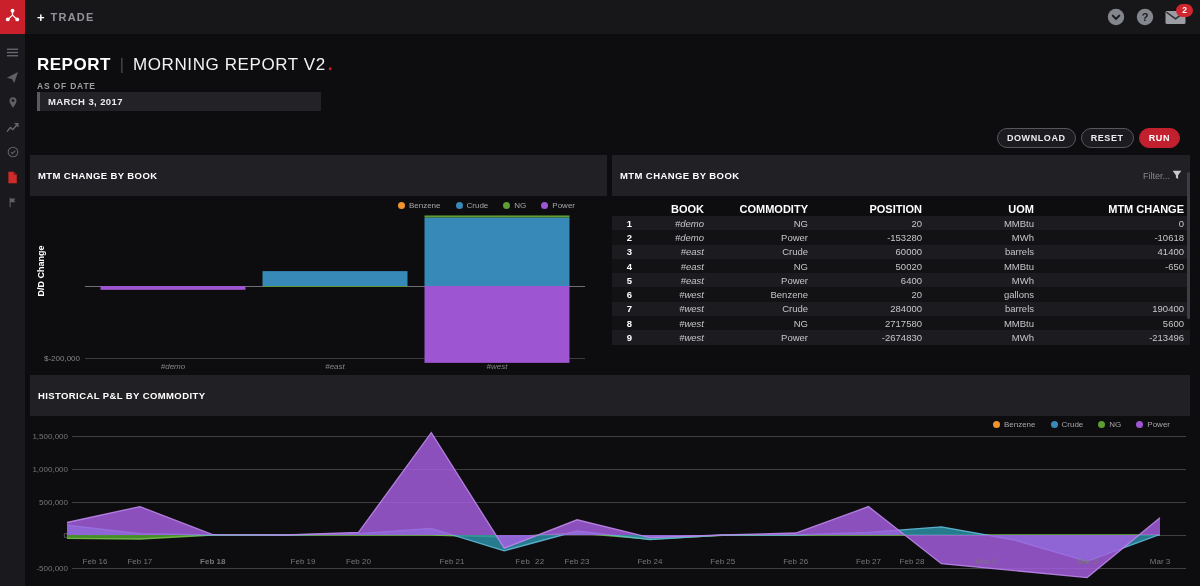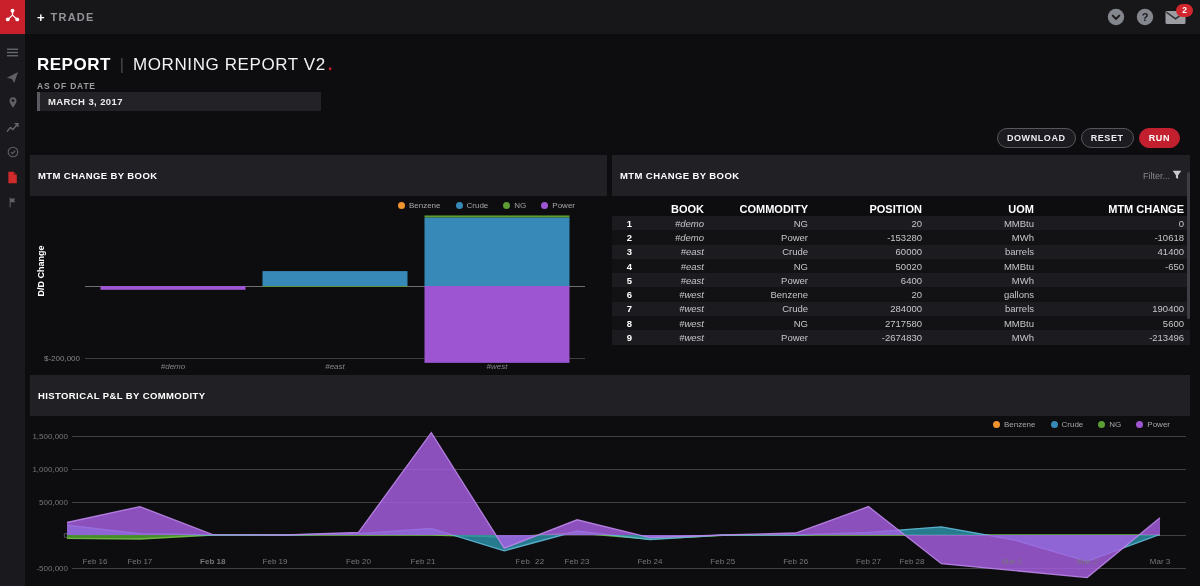--- a/index.html
+++ b/index.html
@@ -348,29 +348,29 @@
         <polyline points="37.0,108.3 109.9,109.0 182.7,105.0 255.6,105.0 328.5,105.0 401.3,105.0 474.2,107.0 547.1,103.0 619.9,109.0 692.8,105.3 765.7,105.0 838.5,105.0 911.4,105.0 984.3,105.0 1057.1,105.0 1130.0,105.0" fill="none" stroke="#74C24A" stroke-width="1.3" stroke-opacity="0.9"></polyline>
         <polygon points="37.0,95.1 109.9,103.7 182.7,105.0 255.6,105.0 328.5,103.7 401.3,98.4 474.2,120.8 547.1,101.0 619.9,109.6 692.8,105.0 765.7,105.0 838.5,102.4 911.4,96.8 984.3,110.0 1057.1,131.4 1130.0,104.3 1130.0,105 37,105" fill="#2C8FA6" fill-opacity="0.85"></polygon>
         <polyline points="37.0,95.1 109.9,103.7 182.7,105.0 255.6,105.0 328.5,103.7 401.3,98.4 474.2,120.8 547.1,101.0 619.9,109.6 692.8,105.0 765.7,105.0 838.5,102.4 911.4,96.8 984.3,110.0 1057.1,131.4 1130.0,104.3" fill="none" stroke="#5FB9D6" stroke-width="1.3" stroke-opacity="0.9"></polyline>
         <polygon points="37.0,92.5 109.9,76.6 182.7,104.7 255.6,105.0 328.5,102.4 401.3,2.7 474.2,118.2 547.1,89.8 619.9,107.6 692.8,105.0 765.7,103.0 838.5,76.6 911.4,133.7 984.3,140.6 1057.1,147.6 1130.0,87.8 1130.0,105 37,105" fill="#A75FE3" fill-opacity="0.82"></polygon>
         <polyline points="37.0,92.5 109.9,76.6 182.7,104.7 255.6,105.0 328.5,102.4 401.3,2.7 474.2,118.2 547.1,89.8 619.9,107.6 692.8,105.0 765.7,103.0 838.5,76.6 911.4,133.7 984.3,140.6 1057.1,147.6 1130.0,87.8" fill="none" stroke="#BC86EA" stroke-width="1.3" stroke-opacity="0.9"></polyline>
       </svg>
     <div class="xlabels" id="area-xlabels">
         <span class="xlabel" style="left: 37px; margin-left: 28px;">Feb 16</span>
         <span class="xlabel" style="left: 109.867px;">Feb 17</span>
         <span class="xlabel" style="left: 182.733px; font-weight: bold;">Feb 18</span>
-        <span class="xlabel" style="left: 245px;">Feb 19</span>
+        <span class="xlabel" style="left: 273px;">Feb 19</span>
         <span class="xlabel" style="left: 328.467px;">Feb 20</span>
-        <span class="xlabel" style="left: 393px;">Feb 21</span>
+        <span class="xlabel" style="left: 422px;">Feb 21</span>
         <span class="xlabel" style="left: 500px; font-family: Liberation Mono, monospace;">Feb 22</span>
         <span class="xlabel" style="left: 547.067px;">Feb 23</span>
         <span class="xlabel" style="left: 619.933px;">Feb 24</span>
         <span class="xlabel" style="left: 692.8px;">Feb 25</span>
         <span class="xlabel" style="left: 765.667px;">Feb 26</span>
         <span class="xlabel" style="left: 838.533px;">Feb 27</span>
         <span class="xlabel" style="left: 862px; padding-left: 40px;">Feb 28</span>
-        <span class="xlabel" style="left: 982px;">Mar 1</span>
+        <span class="xlabel" style="left: 956px;">Mar 1</span>
         <span class="xlabel" style="left: 1057.13px;">Mar 2</span>
         <span class="xlabel" style="left: 1130px;">Mar 3</span>
       </div>
   </div>
 
 </div>
 
 </body></html>

